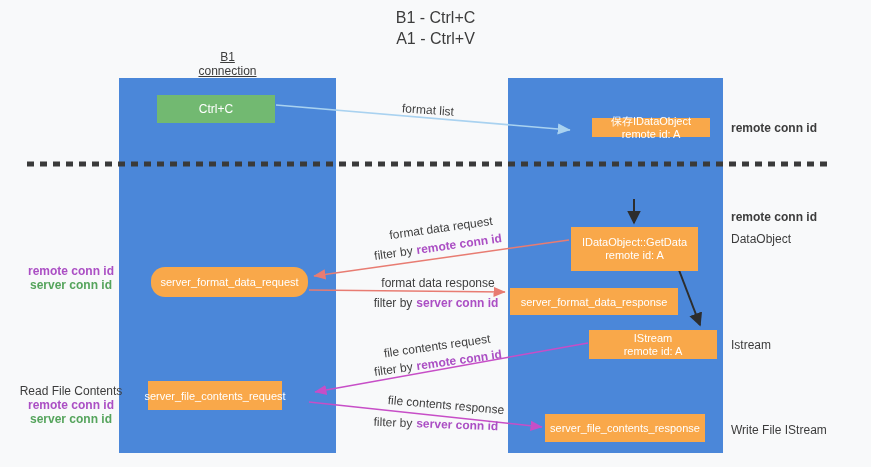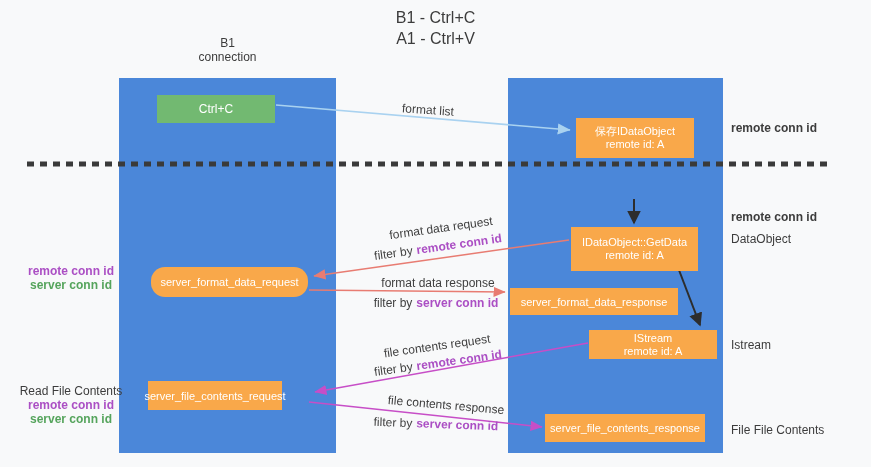--- a/index.html
+++ b/index.html
@@ -32,21 +32,21 @@
 </head>
 <body>
 
 <div class="frame">
 
   <div class="title">
     <div>B1 - Ctrl+C</div>
     <div>A1 - Ctrl+V</div>
   </div>
 
-  <div class="col-header" style="left:119px;top:36px;width:217px;">
+  <div class="col-header" style="left:119px;top:50px;width:217px;text-decoration:underline;">
     <div>B1</div>
     <div>connection</div>
   </div>
 
   <div class="lifeline" style="left:119px;top:78px;width:217px;height:375px;"></div>
   <div class="lifeline" style="left:508px;top:78px;width:215px;height:375px;"></div>
 
   <svg class="layer" width="871" height="467">
     <defs>
       <marker id="m-blue" viewBox="0 0 10 10" refX="8.5" refY="5" markerWidth="9" markerHeight="9" orient="auto">
@@ -69,21 +69,21 @@
     <line class="arrow-salmon" x1="569" y1="240" x2="314" y2="276" marker-end="url(#m-salmon)"></line>
     <line class="arrow-salmon" x1="309" y1="290" x2="505" y2="292" marker-end="url(#m-salmon)"></line>
     <line class="arrow-magenta" x1="588" y1="343" x2="315" y2="392" marker-end="url(#m-magenta)"></line>
     <line class="arrow-magenta" x1="309" y1="402" x2="542" y2="427" marker-end="url(#m-magenta)"></line>
   </svg>
 
   <div class="box gbox" style="left:157px;top:95px;width:118px;height:28px;">
     <span>Ctrl+C</span>
   </div>
 
-  <div class="box obox" style="left:576px;top:118px;width:118px;height:40px;">
+  <div class="box obox" style="left:592px;top:118px;width:118px;height:19px;">
     <span class="l1">保存IDataObject</span>
     <span class="l2">remote id: A</span>
   </div>
   <div class="box obox" style="left:571px;top:227px;width:127px;height:44px;">
     <span class="l1">IDataObject::GetData</span>
     <span class="l2">remote id: A</span>
   </div>
   <div class="box obox" style="left:151px;top:267px;width:157px;height:30px;border-radius:14px;">
     <span>server_format_data_request</span>
   </div>
@@ -130,21 +130,21 @@
     <span>file contents response</span>
   </div>
   <div class="alabel" style="left:436px;top:417px;transform:translateX(-50%) rotate(2deg);">
     <span class="fb">filter by</span><span class="purple">server conn id</span>
   </div>
 
   <div class="side-lbl purple" style="left:731px;top:121px;">remote conn id</div>
   <div class="side-lbl purple" style="left:731px;top:210px;">remote conn id</div>
   <div class="side-lbl" style="left:731px;top:232px;text-align:center;">DataObject</div>
   <div class="side-lbl" style="left:731px;top:338px;">Istream</div>
-  <div class="side-lbl" style="left:731px;top:423px;">File File Contents</div>
+  <div class="side-lbl" style="left:731px;top:423px;">Write File IStream</div>
 
   <div class="left-block" style="top:264px;color:#3c3c3c;">
     <div class="purple">remote conn id</div>
     <div class="greentx">server conn id</div>
   </div>
   <div class="left-block" style="top:384px;color:#3c3c3c;">
     <div>Read File Contents</div>
     <div class="purple">remote conn id</div>
     <div class="greentx">server conn id</div>
   </div>

